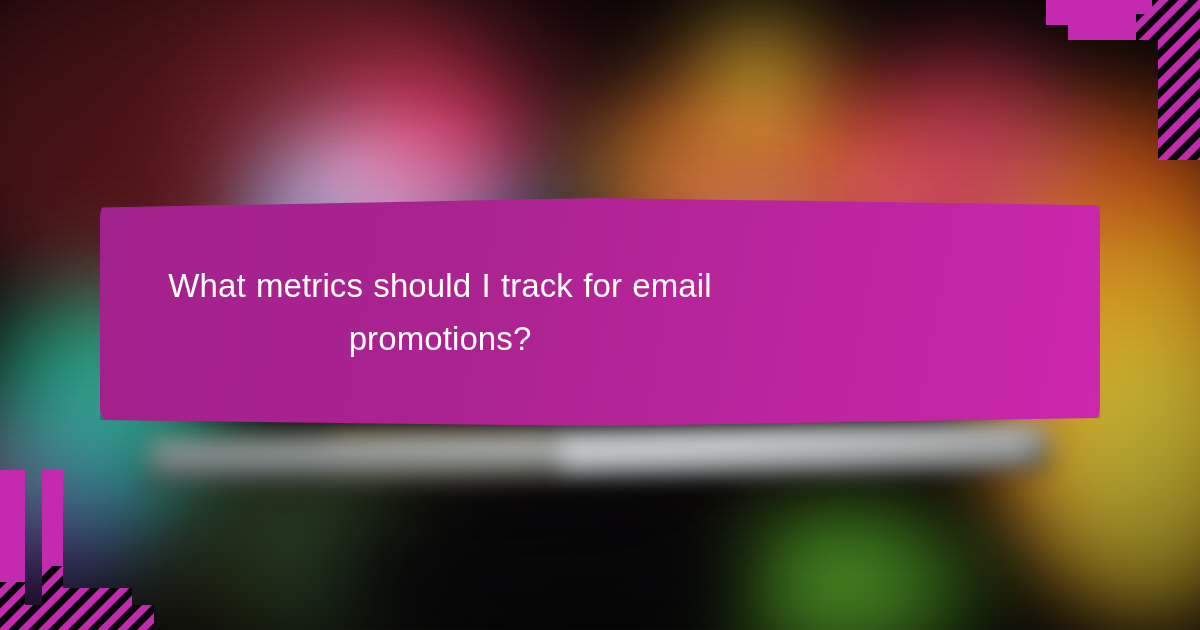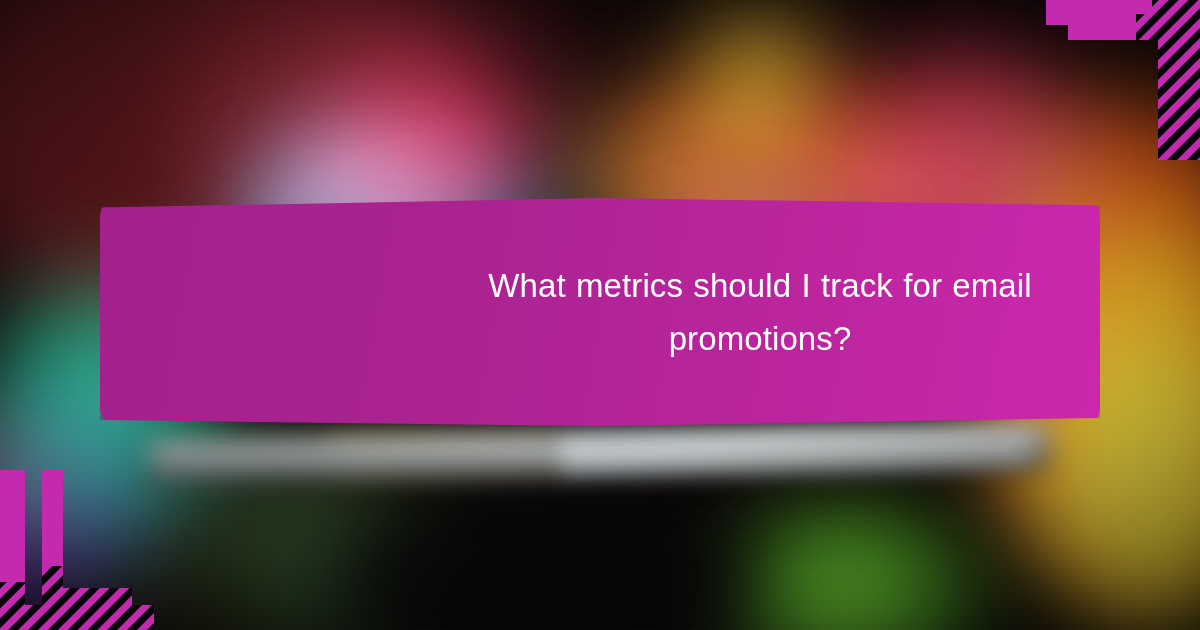--- a/index.html
+++ b/index.html
@@ -125,21 +125,21 @@
   .quote-card {
     position:absolute;
     left:100px; top:198px;
     width:1000px; height:228px;
     background:linear-gradient(100deg,#a3218c 0%, #ab2391 38%, #bd259f 72%, #cc27ae 100%);
     border-radius:18px;
     -webkit-clip-path:polygon(0% 4.2%, 50% 0%, 100% 3.2%, 100% 96.5%, 50% 100%, 0% 97.4%);
     clip-path:polygon(0% 4.2%, 50% 0%, 100% 3.2%, 100% 96.5%, 50% 100%, 0% 97.4%);
     display:flex;
     align-items:center;
-    justify-content:flex-end;
+    justify-content:flex-start;
     box-shadow:0 10px 40px rgba(0,0,0,.45);
   }
   .quote-inner {
     width:680px;
     text-align:center;
   }
   .quote-text {
     color:#ffffff;
     font-family:"Liberation Sans", sans-serif;
     font-size:33px;

